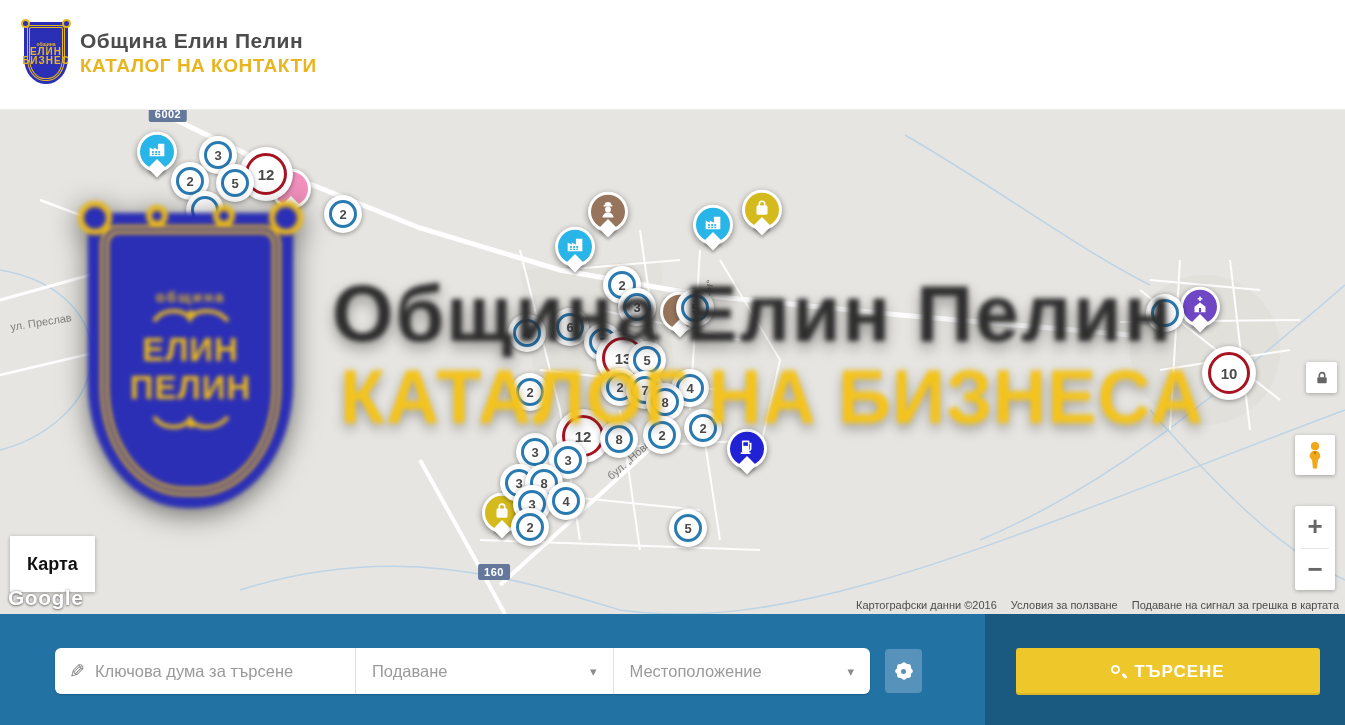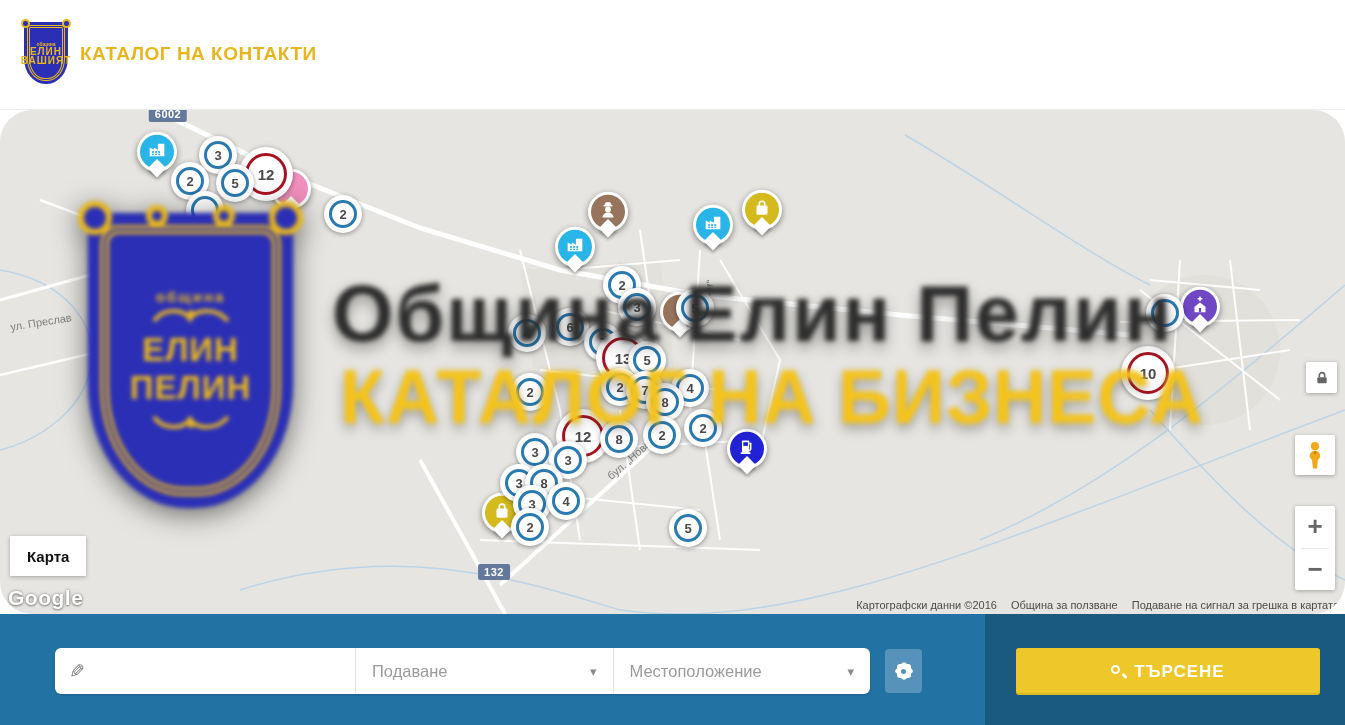--- a/index.html
+++ b/index.html
@@ -22,21 +22,21 @@
   .shield .nm   { color:#e9b81d; font-weight:bold; letter-spacing:1px; }
   .flourish { stroke:#e7b71e; fill:none; }
 
   .mini-shield { width:44px; height:62px; }
   .mini-shield .sborder { inset:3px; border-width:3px; }
   .mini-shield .curl { width:9px; height:9px; border-width:2px; top:-3px; }
   .mini-shield .cap { font-size:5px; }
   .mini-shield .nm { font-size:10px; line-height:9px; }
 
   
-  .map { position:relative; height:504px; background:#e6e5e1; overflow:hidden;border-radius:32px; }
+  .map { position:relative; height:504px; background:#e6e5e1; overflow:hidden; }
   .map svg.roads { position:absolute; inset:0; }
 
   .road-badge { position:absolute; background:#64789c; color:#fff; font-size:11px; font-weight:bold;
                 padding:2px 6px; border-radius:2px; transform:translate(-50%,0); letter-spacing:.5px; }
   .street-label { position:absolute; color:#7e7e7e; font-size:11px; white-space:nowrap; }
 
   
   .pin { position:absolute; width:40px; height:40px; border-radius:50%; border:3px solid #fff;
          box-shadow:0 2px 6px rgba(0,0,0,.45); display:flex; align-items:center; justify-content:center;
          transform:translate(-50%,-58%); cursor:pointer; }
@@ -58,21 +58,21 @@
   .wm-shield .cap { font-size:15px; letter-spacing:2px; }
   .wm-shield .nm { font-size:33px; line-height:38px; }
   .wm-line1 { position:absolute; left:332px; top:158px; z-index:11; font-size:79px; font-weight:bold; color:#2e2e2e;
               letter-spacing:2px; white-space:nowrap; filter:blur(2.6px); text-shadow:0 6px 14px rgba(0,0,0,.4); }
   .wm-line2 { position:absolute; left:340px; top:243px; z-index:11; font-size:76px; font-weight:bold; color:#f4c31b;
               letter-spacing:1px; white-space:nowrap; transform:scaleX(.97); transform-origin:left;
               filter:blur(2.4px); text-shadow:0 5px 12px rgba(0,0,0,.35); }
 
   
   .maptype { position:absolute; left:10px; top:426px; display:flex; box-shadow:0 1px 4px rgba(0,0,0,.3); z-index:15; }
-  .maptype .mt { background:#fff; height:40px; display:flex; align-items:center; padding:0 17px; font-size:15px; cursor:pointer;text-align:right; }
+  .maptype .mt { background:#fff; height:56px; display:flex; align-items:center; padding:0 17px; font-size:18px; cursor:pointer;text-align:right; }
   .maptype .mt.active { font-weight:bold; color:#111; }
   .maptype .mt.idle { color:#6b6b6b; border-left:1px solid #e8e8e8; }
   .glogo { position:absolute; left:8px; top:476px; z-index:15; color:#fff; font-size:21px; font-weight:bold; letter-spacing:.5px;
            text-shadow:0 0 3px rgba(68,68,68,.6), 0 1px 2px rgba(68,68,68,.5); cursor:pointer; }
   .attribution { position:absolute; right:6px; top:489px; z-index:15; display:flex; gap:14px; font-size:11px; color:#4c4c4c; }
   .attribution span { cursor:pointer; }
 
   .ctl { position:absolute; background:#fff; border-radius:2px; box-shadow:0 1px 4px rgba(0,0,0,.3); z-index:15;
          display:flex; align-items:center; justify-content:center; cursor:pointer; }
   .ctl-lock { left:1306px; top:252px; width:31px; height:31px; }
@@ -114,23 +114,24 @@
 <body>
 
 <div class="header">
   <div class="brand">
     <div class="shield mini-shield">
       <div class="sborder"></div>
       <div class="curl" style="left:-3px;"></div>
       <div class="curl" style="right:-3px;"></div>
       <div class="cap">община</div>
       <div class="nm">ЕЛИН</div>
-      <div class="nm">ВАШИЯТ</div>
+      <div class="nm">БИЗНЕС</div>
     </div>
     <div class="brand-text">
+      <div class="title">Община Елин Пелин</div>
       <div class="subtitle">КАТАЛОГ НА КОНТАКТИ</div>
     </div>
   </div>
 </div>
 
 <div class="map" id="map">
   <svg class="roads" width="1345" height="504" viewBox="0 0 1345 504">
     <polygon points="520,160 660,150 680,300 540,310" fill="#dfddd8" opacity="0.5"></polygon>
     <circle cx="1205" cy="240" r="75" fill="#dcdad5" opacity="0.45"></circle>
     <path d="M0,160 C60,170 100,210 90,260 C82,300 40,330 0,340" stroke="#bcd4e6" stroke-width="1.5" fill="none"></path>
@@ -162,21 +163,21 @@
       <path d="M1230,150 L1250,320"></path>
         <path d="M1120,212 L1300,210"></path>
         <path d="M1140,180 L1280,290"></path>
     </g>
     <path d="M420,350 L470,440 L505,504" stroke="#fff" stroke-width="4" fill="none"></path>
     <path d="M500,475 L660,330" stroke="#fff" stroke-width="4" fill="none"></path>
   </svg>
 
   <div id="badges">
       <div class="road-badge" style="left: 168px; top: -4px;">6002</div>
-      <div class="road-badge" style="left: 494px; top: 454px;">132</div>
+      <div class="road-badge" style="left: 494px; top: 454px;">160</div>
     </div>
   <div id="streets">
       <div class="street-label" style="left: 10px; top: 206px; transform: rotate(-9deg);">ул. Преслав</div>
       <div class="street-label" style="left: 600px; top: 338px; transform: rotate(-41deg);">бул. „Новосел</div>
       <div class="street-label" style="left: 700px; top: 172px; transform: rotate(-73deg);">ци“</div>
     </div>
   <div id="markers">
       <div class="pin" style="left: 157px; top: 45px; background: rgb(41, 181, 232);">
         <div class="tail"></div>
         <span><svg width="22" height="22" viewBox="0 0 24 24">
@@ -357,21 +358,21 @@
       </div>
       <div class="cluster small" style="left: 530px; top: 417px;">
         <div class="ring">2</div>
       </div>
       <div class="cluster small" style="left: 688px; top: 418px;">
         <div class="ring">5</div>
       </div>
       <div class="cluster small" style="left: 1165px; top: 203px;">
         <div class="ring"></div>
       </div>
-      <div class="cluster large red" style="left: 1148px; top: 263px;">
+      <div class="cluster large red" style="left: 1229px; top: 263px;">
         <div class="ring">10</div>
       </div>
     </div>
 
   <div class="shield wm-shield">
     <div class="sborder"></div>
     <div class="curl" style="left:-10px;"></div>
     <div class="curl" style="right:-10px;"></div>
     <div class="curl" style="left:58px; width:22px; height:22px; top:-8px;"></div>
     <div class="curl" style="right:58px; width:22px; height:22px; top:-8px;"></div>
@@ -389,21 +390,21 @@
   </div>
   <div class="wm-line1">Община Елин Пелин</div>
   <div class="wm-line2">КАТАЛОГ НА БИЗНЕСА</div>
 
   <div class="maptype">
     <div class="mt active">Карта</div>
   </div>
   <div class="glogo">Google</div>
   <div class="attribution" id="attribution">
       <span>Картографски данни ©2016</span>
-      <span>Община за ползване</span>
+      <span>Условия за ползване</span>
       <span>Подаване на сигнал за грешка в картата</span>
     </div>
 
   <div class="ctl ctl-lock">
     <svg width="16" height="16" viewBox="0 0 24 24">
       <rect x="5" y="11" width="14" height="9" rx="1.5" fill="#666"></rect>
       <path d="M8,11 V8 a4,4 0 0 1 8,0 V11" stroke="#666" stroke-width="2.4" fill="none"></path>
     </svg>
   </div>
   <div class="ctl ctl-peg">
@@ -418,20 +419,21 @@
     <div class="zdiv"></div>
     <div class="zbtn">−</div>
   </div>
 </div>
 
 <div class="bottombar">
   <div class="right-panel"></div>
   <div class="search-group">
     <div class="seg seg-keyword">
       <span class="pencil-icon">✎</span>
+      <input type="text" placeholder="Ключова дума за търсене" style="">
     </div>
     <div class="seg seg-select">
       <span class="sel-label">Подаване</span>
       <span class="caret">▾</span>
     </div>
     <div class="seg seg-select">
       <span class="sel-label">Местоположение</span>
       <span class="caret">▾</span>
     </div>
   </div>

